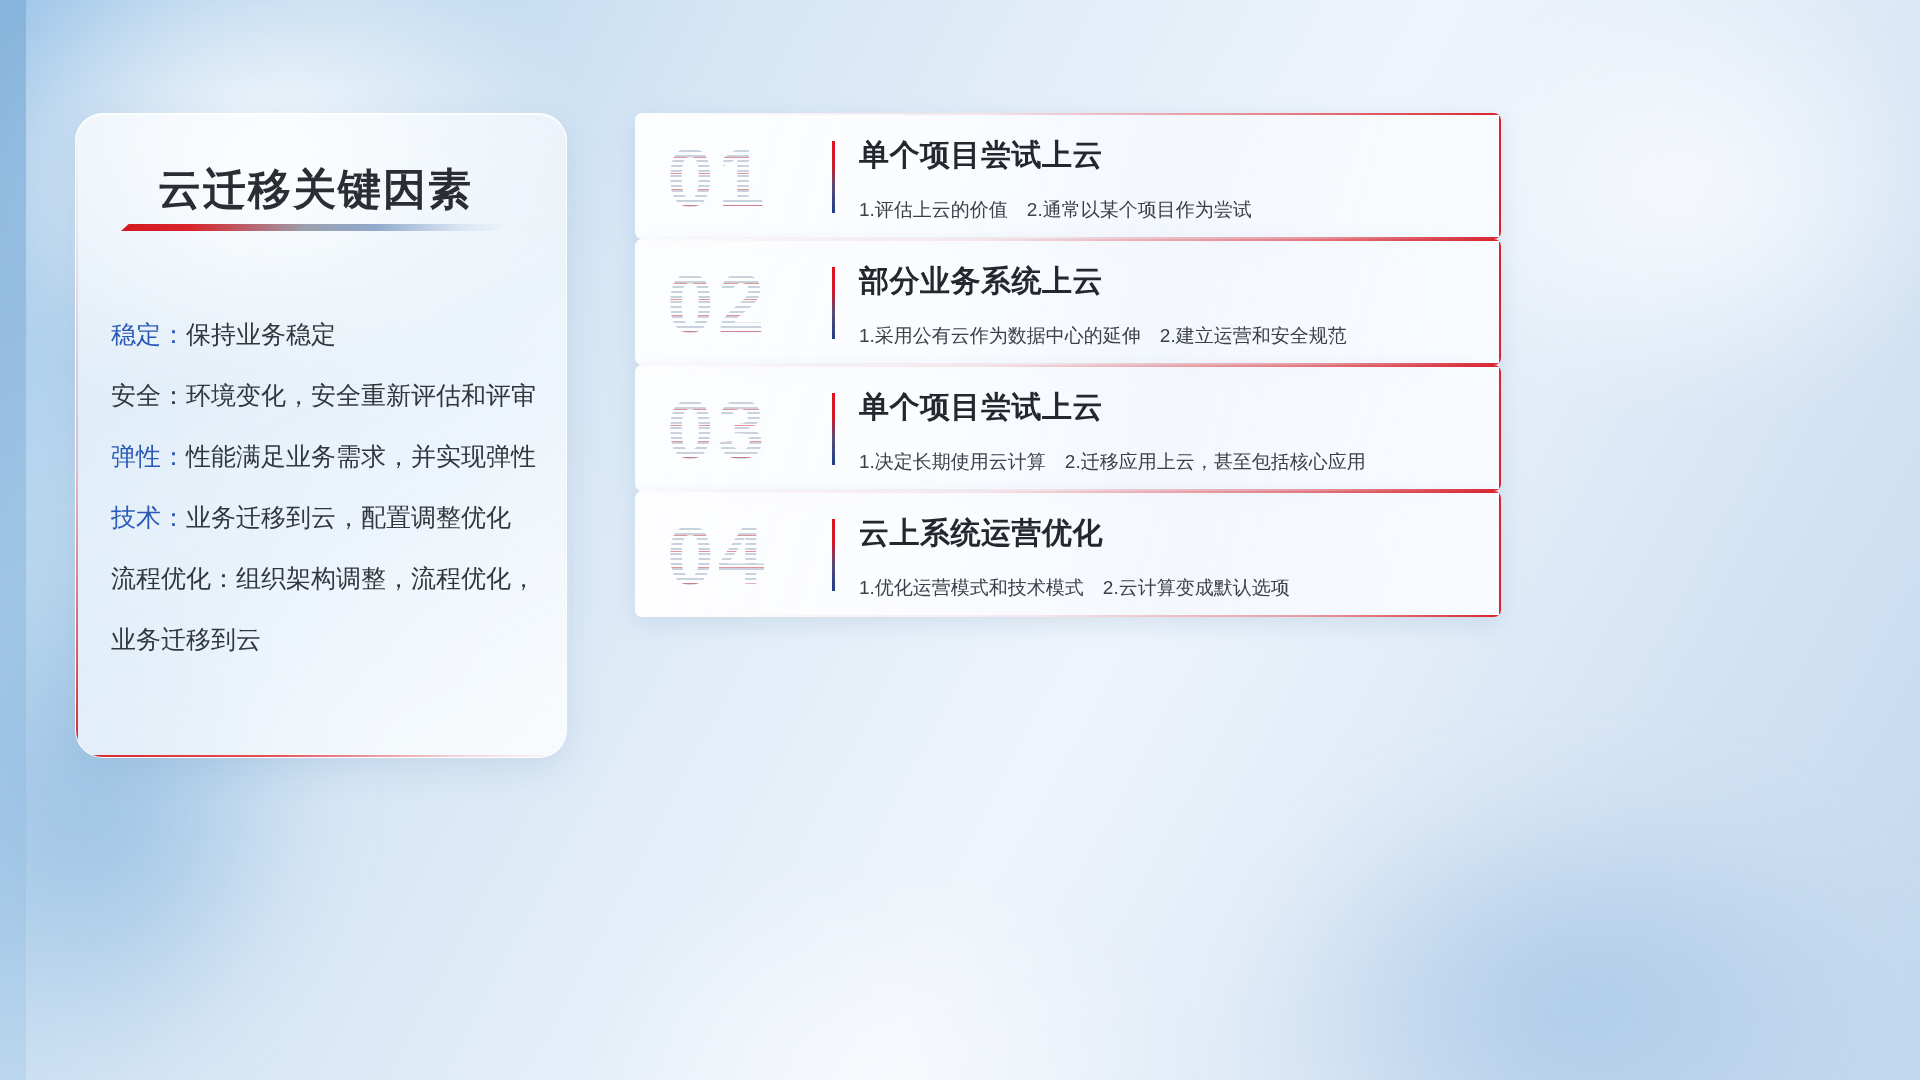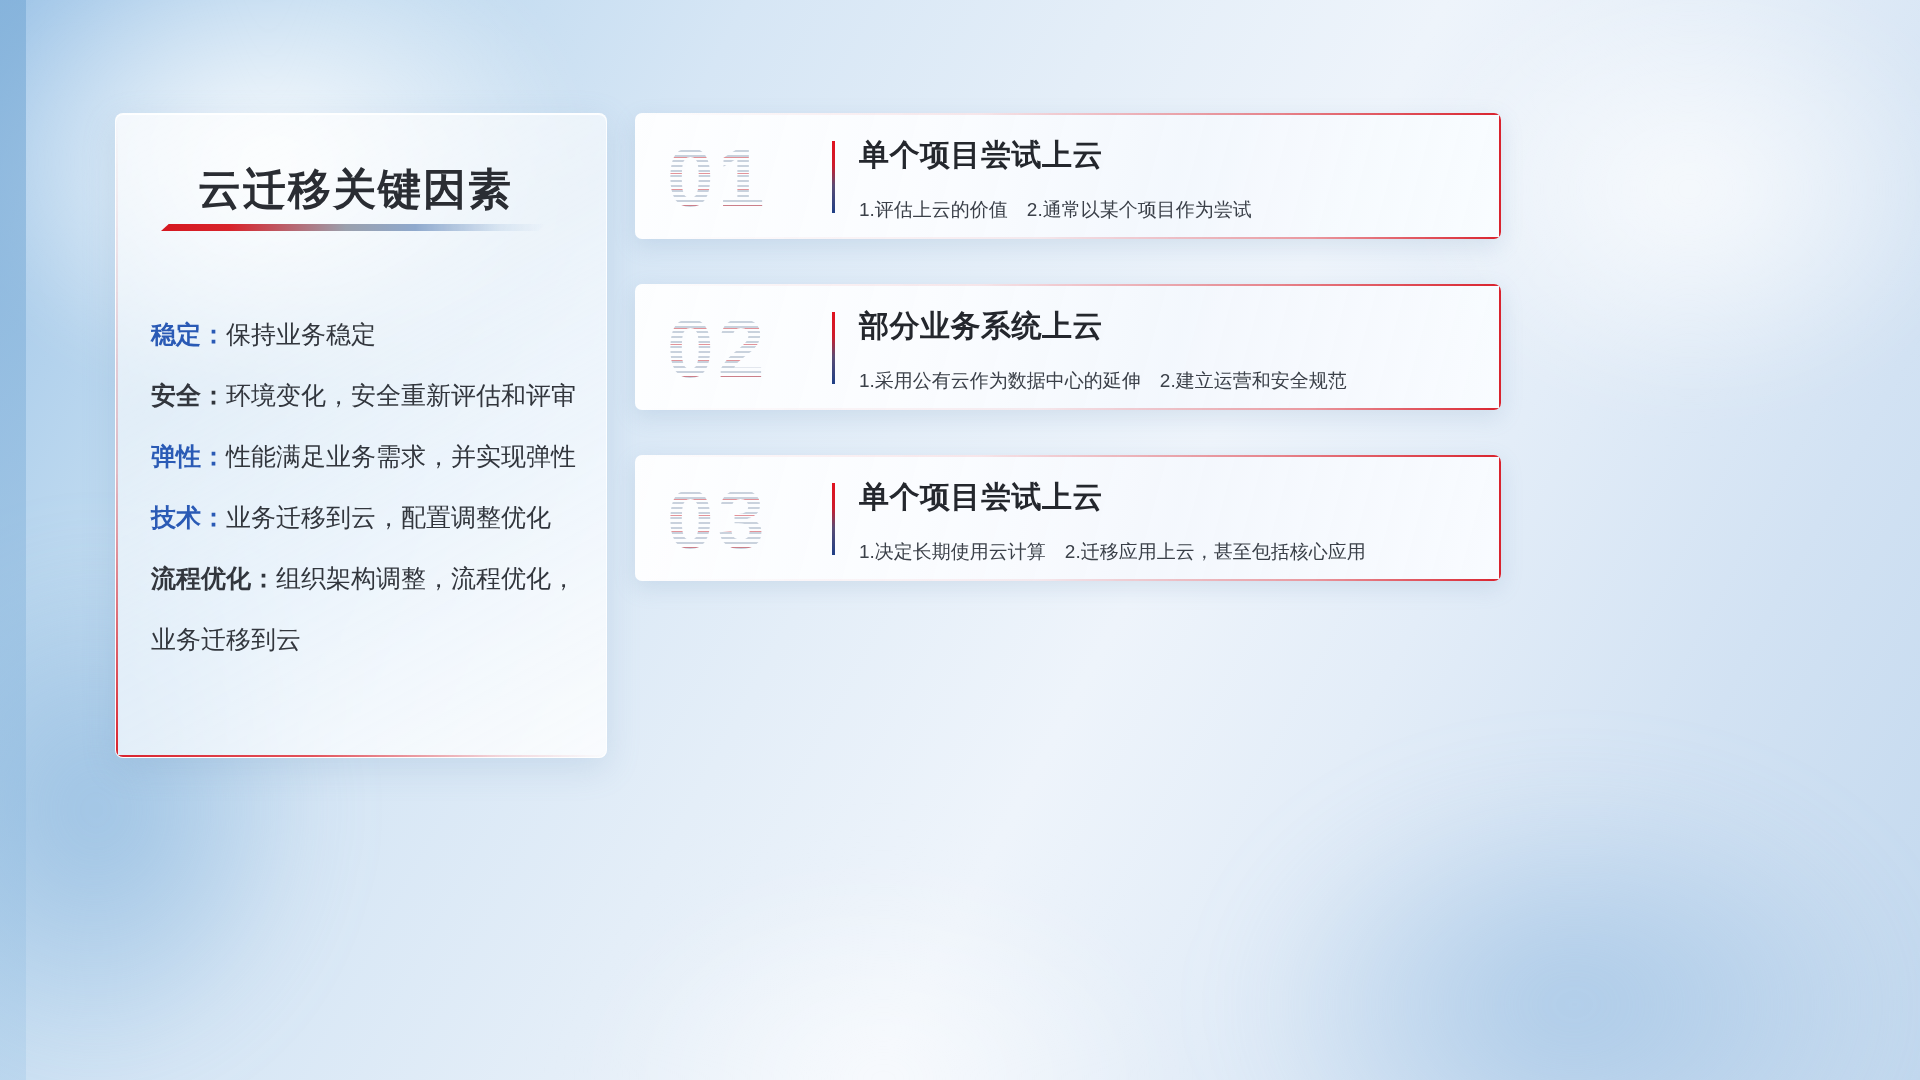--- a/index.html
+++ b/index.html
@@ -57,31 +57,30 @@
   }
   .bg-band {
     position:absolute; left:0; top:0; width:26px; height:100%;
     background:linear-gradient(180deg, rgba(126,174,216,.75), rgba(160,198,230,.35));
   }
 
   
   #left-panel {
     position:absolute; left:75px; top:113px;
     width:492px; height:645px;
-    border-radius:8px;
+    border-radius:28px;
     background:linear-gradient(152deg,
        rgba(255,255,255,.74) 0%,
        rgba(255,255,255,.56) 36%,
        rgba(247,251,255,.70) 62%,
        rgba(255,255,255,.80) 100%);
     border:1px solid rgba(255,255,255,.85);
     box-shadow:0 10px 34px rgba(110,150,190,.20), inset 0 1px 0 rgba(255,255,255,.9);
     backdrop-filter:blur(3px);
     overflow:hidden;
-    margin-left:40px;
   }
   #left-panel::after{
     content:""; position:absolute; left:0; right:0; bottom:0; height:2px;
     background:linear-gradient(90deg,#d9232e 0%, #e2525b 40%, rgba(226,100,110,.25) 78%, rgba(226,100,110,0) 100%);
   }
   #left-panel::before{
     content:""; position:absolute; left:0; top:0; bottom:0; width:2px;
     background:linear-gradient(180deg, rgba(217,35,46,0) 0%, rgba(217,35,46,.25) 55%, #d9232e 100%);
   }
 
@@ -95,31 +94,31 @@
     width:385px; height:7px;
     background:linear-gradient(90deg,#d5171f 0%, #d8242c 18%, #9aa0ad 48%, #8fa9cd 66%, rgba(176,200,226,.35) 88%, rgba(176,200,226,0) 100%);
     clip-path:polygon(2% 0, 100% 0, 98% 100%, 0% 100%);
   }
 
   .bullets { position:absolute; left:35px; top:190px; right:20px; }
   .bullet-row {
     height:61px; display:flex; align-items:center;
     font-size:25px; white-space:nowrap;
   }
-  .bullet-label { font-weight:700; }
+  .bullet-label { font-weight:400; }
   .bullet-label.blue { color:#2a5ab5; }
   .bullet-label.dark { color:#32363d; }
   .bullet-text { color:#32363d;text-align:center; }
   .bullet-cont { color:#32363d; }
 
   
   #steps { position:absolute; left:635px; top:113px; width:866px; }
   .step-card {
     position:relative;
-    height:126px; margin-bottom:45px;
+    height:126px; 
     border-radius:7px;
     background:linear-gradient(105deg,
        rgba(255,255,255,.95) 0%,
        rgba(252,253,255,.92) 34%,
        rgba(244,248,253,.90) 62%,
        rgba(249,252,255,.95) 100%);
     box-shadow:0 7px 22px rgba(104,142,184,.18);
     overflow:hidden;
     padding-left:28px;
   }
@@ -244,13 +243,22 @@
     </article>
     <article class="step-card">
       <div class="card-topline"></div>
       <div class="card-botline"></div>
       <div class="ghost-num">03</div>
       <div class="ghost-num-tint">03</div>
       <div class="divider"></div>
       <h2 class="card-title">单个项目尝试上云</h2>
       <p class="card-sub">1.决定长期使用云计算　2.迁移应用上云，甚至包括核心应用</p>
     </article>
+    <article class="step-card">
+      <div class="card-topline"></div>
+      <div class="card-botline"></div>
+      <div class="ghost-num">04</div>
+      <div class="ghost-num-tint">04</div>
+      <div class="divider"></div>
+      <h2 class="card-title">云上系统运营优化</h2>
+      <p class="card-sub">1.优化运营模式和技术模式　2.云计算变成默认选项</p>
+    </article>
   </section>
 
 </body></html>

